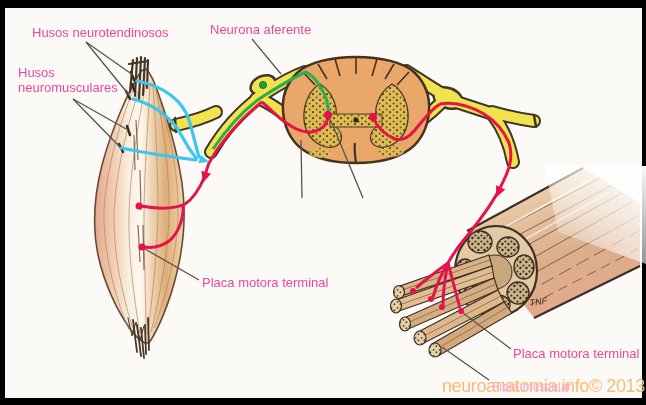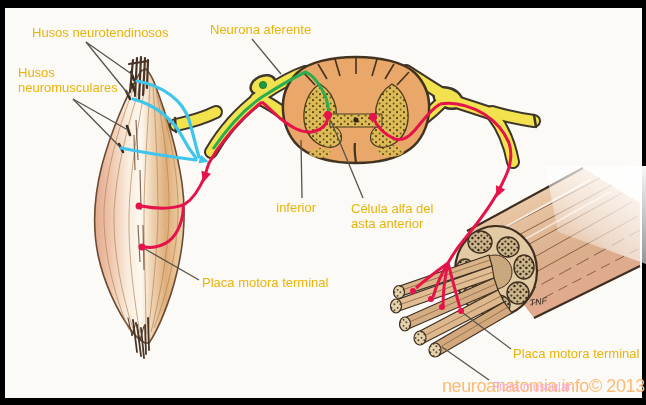--- a/index.html
+++ b/index.html
@@ -6,21 +6,21 @@
   .stage{
     position:relative;width:646px;height:405px;background:#000;
     font-family:"Liberation Sans", sans-serif;overflow:hidden;
   }
   .inner{
     position:absolute;left:5px;top:8px;right:4px;bottom:7px;
     background:#FBFAF6;
   }
   svg.art{position:absolute;left:0;top:0;width:646px;height:405px;}
   .label{
-    position:absolute;color:#eab308;font-size:13px;line-height:14.5px;
+    position:absolute;color:#ec4899;font-size:13px;line-height:14.5px;
     white-space:nowrap;z-index:5;
   }
   .label .ln{display:block;}
   .align-right{text-align:right;}
   .watermark{
     position:absolute;left:442px;top:376px;z-index:3;
     color:#fdba74;font-size:18px;letter-spacing:-0.4px;white-space:nowrap;
   }
   .fibra{
     position:absolute;left:492px;top:380px;z-index:4;
@@ -278,27 +278,22 @@
   <div class="label" style="left:32px;top:26px">Husos neurotendinosos</div>
 
   <div class="label" style="left:18px;top:66px">
     <span class="ln">Husos</span>
     <span class="ln">neuromusculares</span>
   </div>
 
   <div class="label" style="left:210px;top:23px">Neurona aferente</div>
 
   <div class="label align-right" style="left:230px;top:201px;width:86px">
-    <span class="ln">inferior</span>
   </div>
 
-  <div class="label" style="left:351px;top:202px">
-    <span class="ln">Célula alfa del</span>
-    <span class="ln">asta anterior</span>
-  </div>
 
   <div class="label" style="left:202px;top:276px">Placa motora terminal</div>
 
   <div class="label" style="left:513px;top:347px">Placa motora terminal</div>
 
   <div class="fibra">Fibra muscular</div>
 
   <div class="watermark">neuroanatomia.info© 2013</div>
 </div>
 

